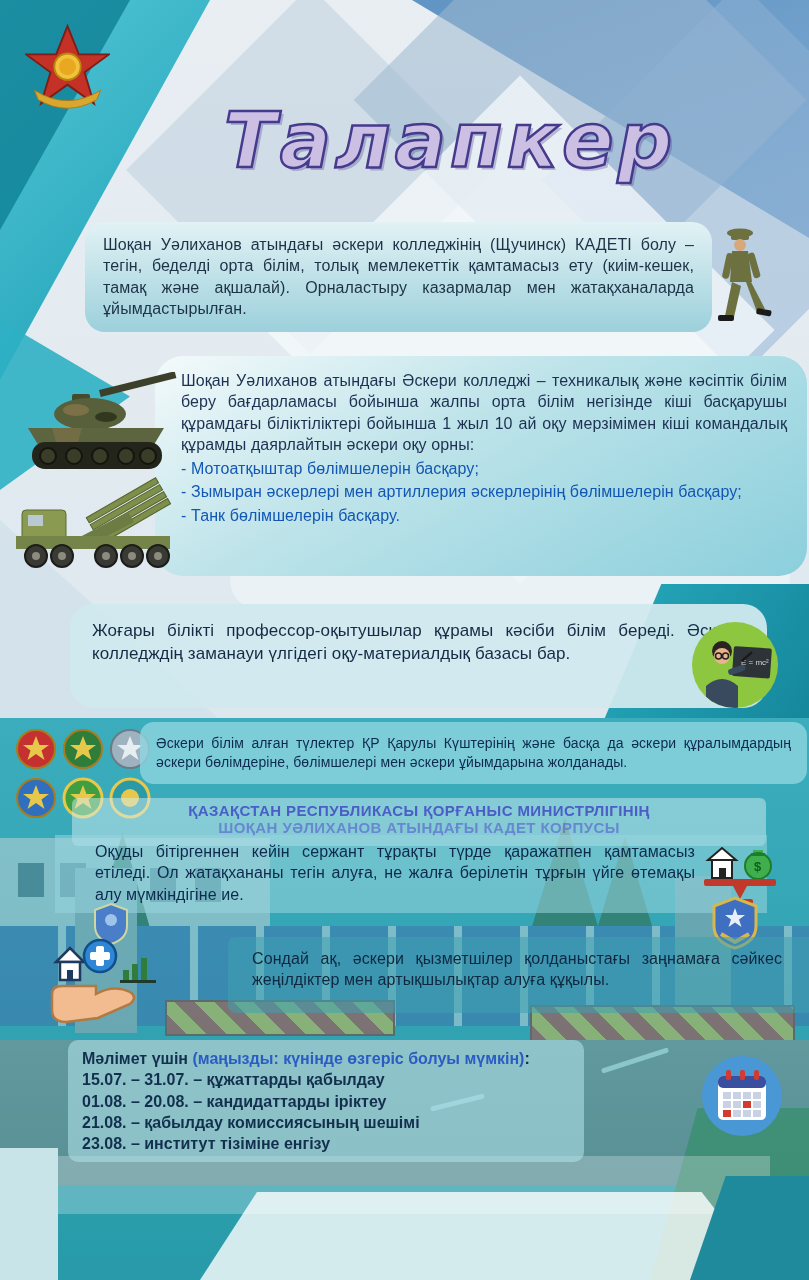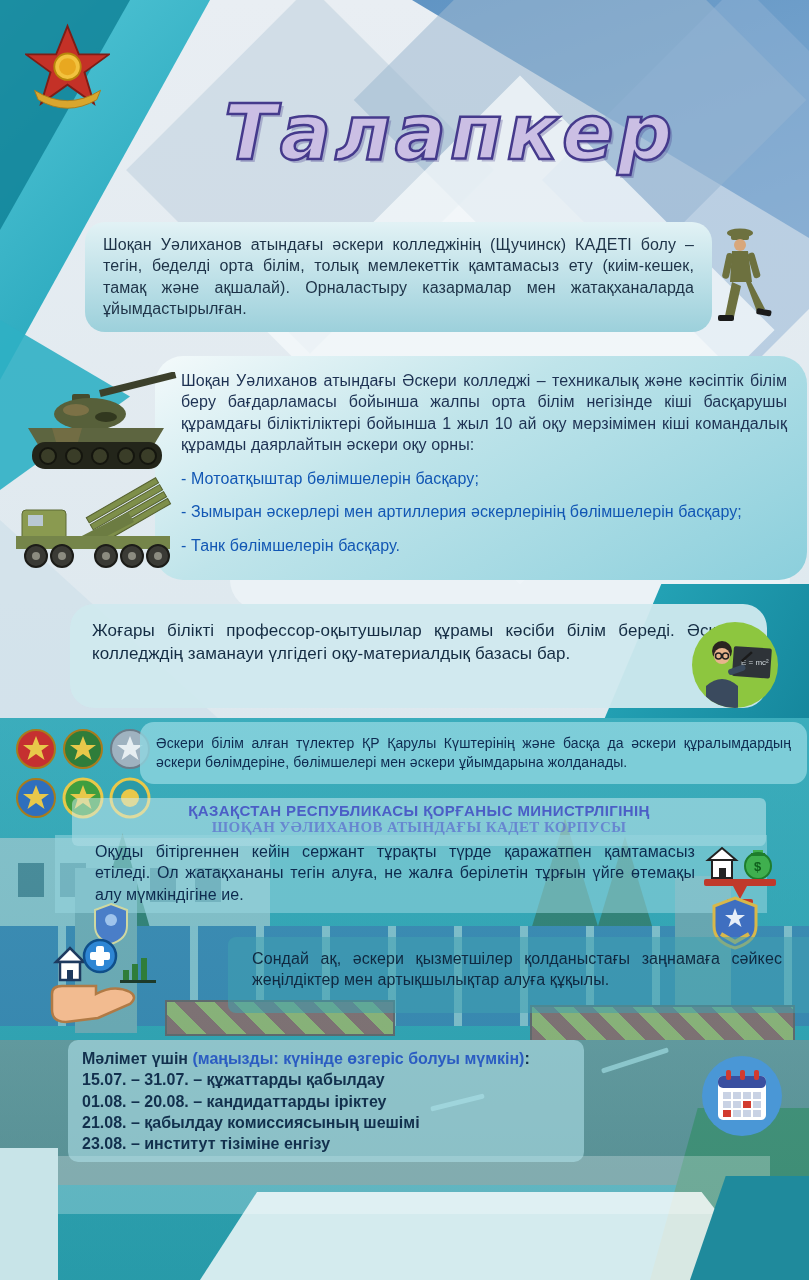--- a/index.html
+++ b/index.html
@@ -33,37 +33,37 @@
   .barrier{background:repeating-linear-gradient(45deg,#d23b2f 0 14px,#e8c33a 14px 28px);border:2px solid #8f2a22;box-sizing:border-box;}
   .road{left:0;top:322px;width:809px;height:145px;background:linear-gradient(180deg,#97908a,#8a857f);}
   .mark{background:#f2f2ee;height:5px;border-radius:2px;}
   .grass{left:650px;top:390px;width:159px;height:172px;background:#55803e;clip-path:polygon(30% 0,100% 0,100% 100%,0 100%);}
   .overlay{left:0;top:0;width:809px;height:562px;background:linear-gradient(180deg,rgba(64,174,188,.55),rgba(38,150,164,.52));}
   .band1{left:55px;top:438px;width:715px;height:58px;background:rgba(255,255,255,.25);}
   .trap{left:200px;top:474px;width:570px;height:88px;background:rgba(255,255,255,.8);clip-path:polygon(10% 0,88% 0,100% 100%,0 100%);}
   .paleL{left:0;top:430px;width:58px;height:132px;background:#c8e4e8;}
   .darkR{left:690px;top:458px;width:119px;height:104px;background:#1f8a9c;clip-path:polygon(30% 0,100% 0,100% 100%,0 100%);}
   
-  .title{left:150px;top:88px;width:600px;text-align:center;font-style:italic;font-weight:800;
+  .title{left:150px;top:96px;width:600px;text-align:center;font-style:italic;font-weight:800;
     font-size:76px;letter-spacing:4px;color:#cbbfe4;-webkit-text-stroke:2.5px #453a8c;
     text-shadow:3px 3px 0 rgba(70,60,140,.3);font-family:"DejaVu Sans",sans-serif;}
   .b1{left:85px;top:222px;width:627px;border-radius:20px;background:linear-gradient(180deg,#e2f2f5,#9cd0db);
       padding:12px 18px;box-sizing:border-box;font-size:16px;color:#1d3247;}
   .b2{left:155px;top:356px;width:652px;min-height:220px;border-radius:28px;
       background:linear-gradient(150deg,#f4fafb,#bfe4ea 40%,#8bcfdc);
       padding:14px 20px 24px 26px;box-sizing:border-box;font-size:16px;color:#1d3152;}
-  .bullets{color:#1257b4;margin-top:12px;}
+  .bullets{color:#1257b4;margin-top:2px;}
   .b3{left:70px;top:604px;width:697px;min-height:104px;border-radius:24px;background:rgba(208,233,238,.95);
       padding:16px 22px;box-sizing:border-box;font-size:17px;color:#142c43;}
   .b4{left:140px;top:722px;width:667px;border-radius:14px;background:rgba(143,214,224,.8);
       padding:12px 16px;box-sizing:border-box;font-size:14px;color:#0e2a50;}
   .banner{left:72px;top:798px;width:694px;height:48px;background:rgba(210,238,243,.5);border-radius:6px;
       text-align:center;padding-top:4px;box-sizing:border-box;}
   .bl1{font-size:15px;font-weight:bold;color:#4b5ec6;letter-spacing:.4px;}
-  .bl2{font-size:15px;font-weight:bold;color:#5e71cf;opacity:.75;letter-spacing:.4px;font-family:Liberation Serif, serif;}
+  .bl2{font-size:15px;font-weight:bold;color:#5e71cf;opacity:.75;letter-spacing:.4px;}
   .b5band{left:55px;top:835px;width:712px;height:78px;background:rgba(152,213,223,.55);}
   .b5{left:95px;top:841px;width:600px;font-size:16px;color:#0d2a4e;}
   .b6band{left:228px;top:937px;width:581px;height:76px;background:rgba(64,160,176,.55);border-radius:8px 0 0 8px;}
   .b6{left:252px;top:948px;width:530px;font-size:16px;color:#0f2840;}
   .dates{left:68px;top:1040px;width:516px;border-radius:10px;background:rgba(173,224,231,.6);
       padding:8px 14px;box-sizing:border-box;font-size:16px;color:#12304d;line-height:1.33;font-weight:bold;}
   .note{color:#2b5cc2;}
   .badges{left:14px;top:726px;width:140px;display:grid;grid-template-columns:repeat(3,44px);grid-gap:3px;}
   svg{display:block;}
 </style>

